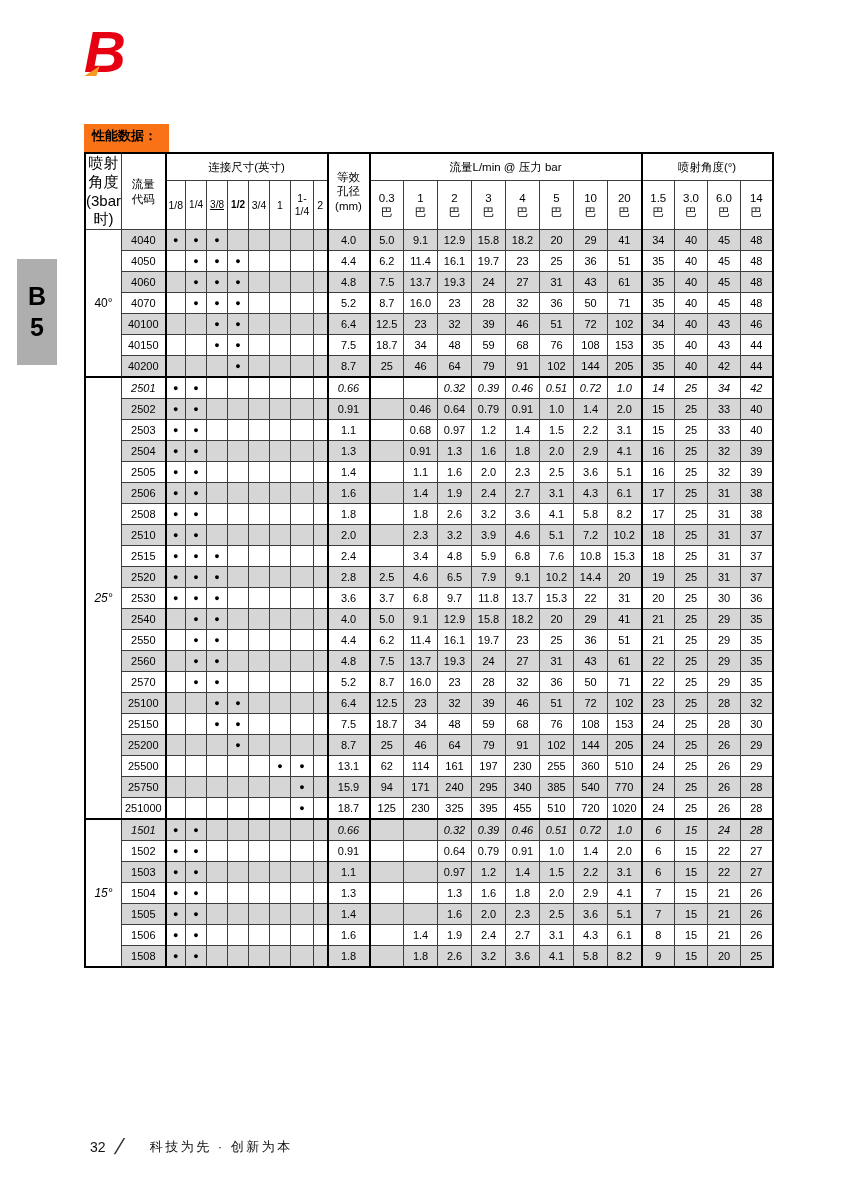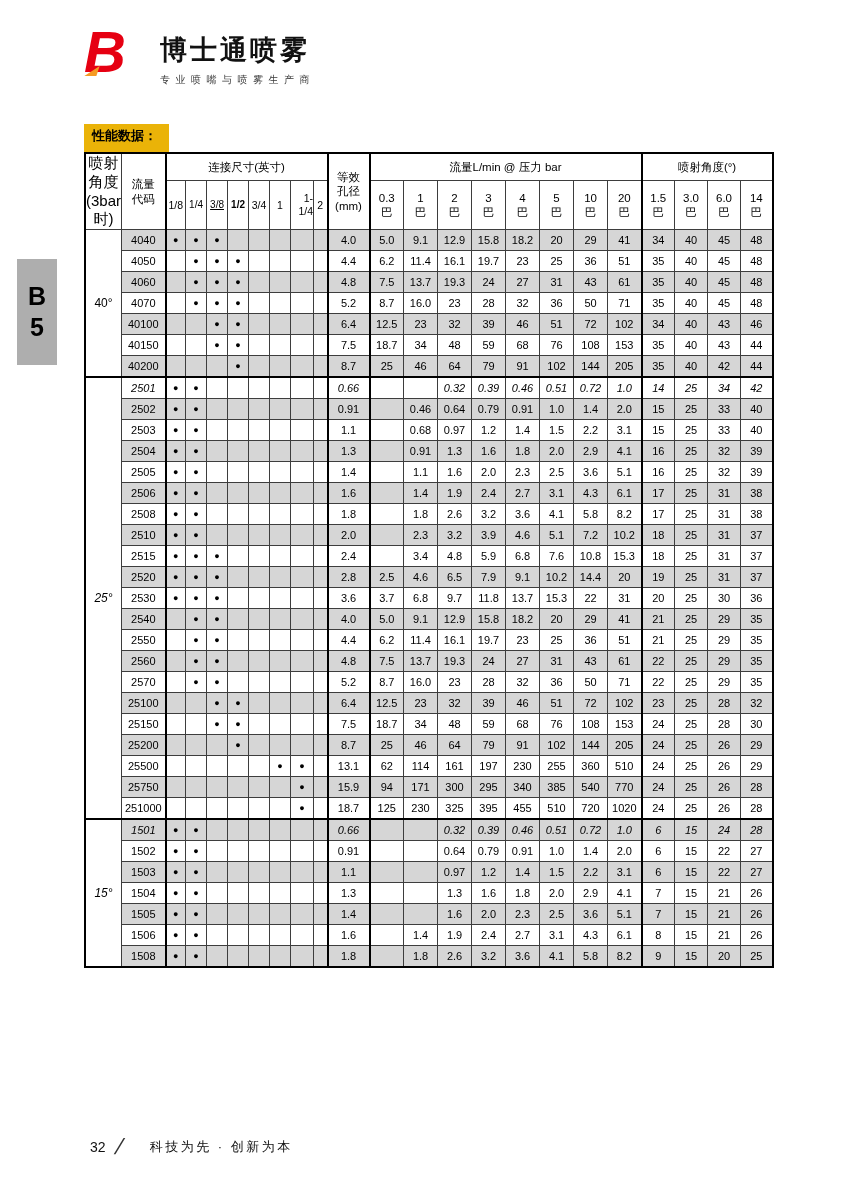--- a/index.html
+++ b/index.html
@@ -12,21 +12,21 @@
   .logo-b{position:absolute;left:0;top:-6px;font-size:58px;line-height:64px;font-weight:900;
           font-style:italic;color:#e60012;font-family:"Liberation Sans",sans-serif;}
   .logo-accent{position:absolute;left:2px;top:40px;width:0;height:0;
                border-left:12px solid transparent;border-bottom:10px solid #f59a23;
                transform:skewX(-18deg);}
   .brand-text{margin-left:14px;padding-top:6px;}
   .brand-name{font-size:27px;font-weight:bold;letter-spacing:3px;color:#111;}
   .brand-tagline{margin-top:5px;font-size:10px;letter-spacing:5.5px;color:#3a3a3a;}
 
   
-  .section-label{position:absolute;left:84px;top:124px;background:#eab308;color:#000;
+  .section-label{position:absolute;left:84px;top:124px;background:#f97316;color:#000;
                  font-size:13px;font-weight:bold;padding:3px 12px 12px 8px;}
 
   
   .side-tab{position:absolute;left:17px;top:259px;width:40px;height:106px;background:#aeaeae;
             display:flex;flex-direction:column;align-items:center;justify-content:center;
             gap:6px;font-weight:bold;font-size:25px;color:#000;line-height:1;}
 
   
   .tbl-wrap{position:absolute;left:84px;top:152px;}
   table{border-collapse:collapse;table-layout:fixed;border:2px solid #000;background:#fff;}
@@ -53,24 +53,20 @@
 </style>
 </head>
 <body>
 
 <div class="page">
 
   <header class="brand">
     <div class="logo-mark">
       <span class="logo-b">B</span>
       <span class="logo-accent"></span>
-    </div>
-    <div class="brand-text">
-      <div class="brand-name">博士通喷雾</div>
-      <div class="brand-tagline">专业喷嘴与喷雾生产商</div>
     </div>
   </header>
 
   <div class="section-label">性能数据：</div>
 
   <div class="side-tab">
     <span>B</span>
     <span>5</span>
   </div>
 
@@ -116,21 +112,21 @@
             <th class="sec-l" colspan="8">流量L/min @ 压力 bar</th>
             <th class="sec-l" colspan="4">喷射角度(°)</th>
           </tr>
           <tr class="r2">
             <th class="sec-l" style="font-size: 10.5px;">1/8</th>
             <th style="font-size: 10px;">1/4</th>
             <th style="font-size: 10px; text-decoration: underline;">3/8</th>
             <th style="font-size: 10px; font-weight: bold;">1/2</th>
             <th style="font-size: 10.5px;">3/4</th>
             <th style="font-size: 10.5px;">1</th>
-            <th style="font-size: 10.5px; text-align: right;">1-1/4</th>
+            <th style="font-size: 10.5px;">1-1/4</th>
             <th style="font-size: 10.5px;">2</th>
             <th class="sec-l th-pre">0.3
 巴</th>
             <th class="th-pre">1
 巴</th>
             <th class="th-pre">2
 巴</th>
             <th class="th-pre">3
 巴</th>
             <th class="th-pre">4
@@ -784,21 +780,21 @@
             <td class="dot-cell"></td>
             <td class="dot-cell"></td>
             <td class="dot-cell"></td>
             <td class="dot-cell"></td>
             <td class="dot-cell"></td>
             <td class="dot-cell"><span>●</span></td>
             <td class="dot-cell"></td>
             <td class="sec-l">15.9</td>
             <td class="sec-l">94</td>
             <td>171</td>
-            <td>300</td>
+            <td>240</td>
             <td>295</td>
             <td>340</td>
             <td>385</td>
             <td>540</td>
             <td>770</td>
             <td class="sec-l">24</td>
             <td>25</td>
             <td>26</td>
             <td>28</td>
           </tr>

